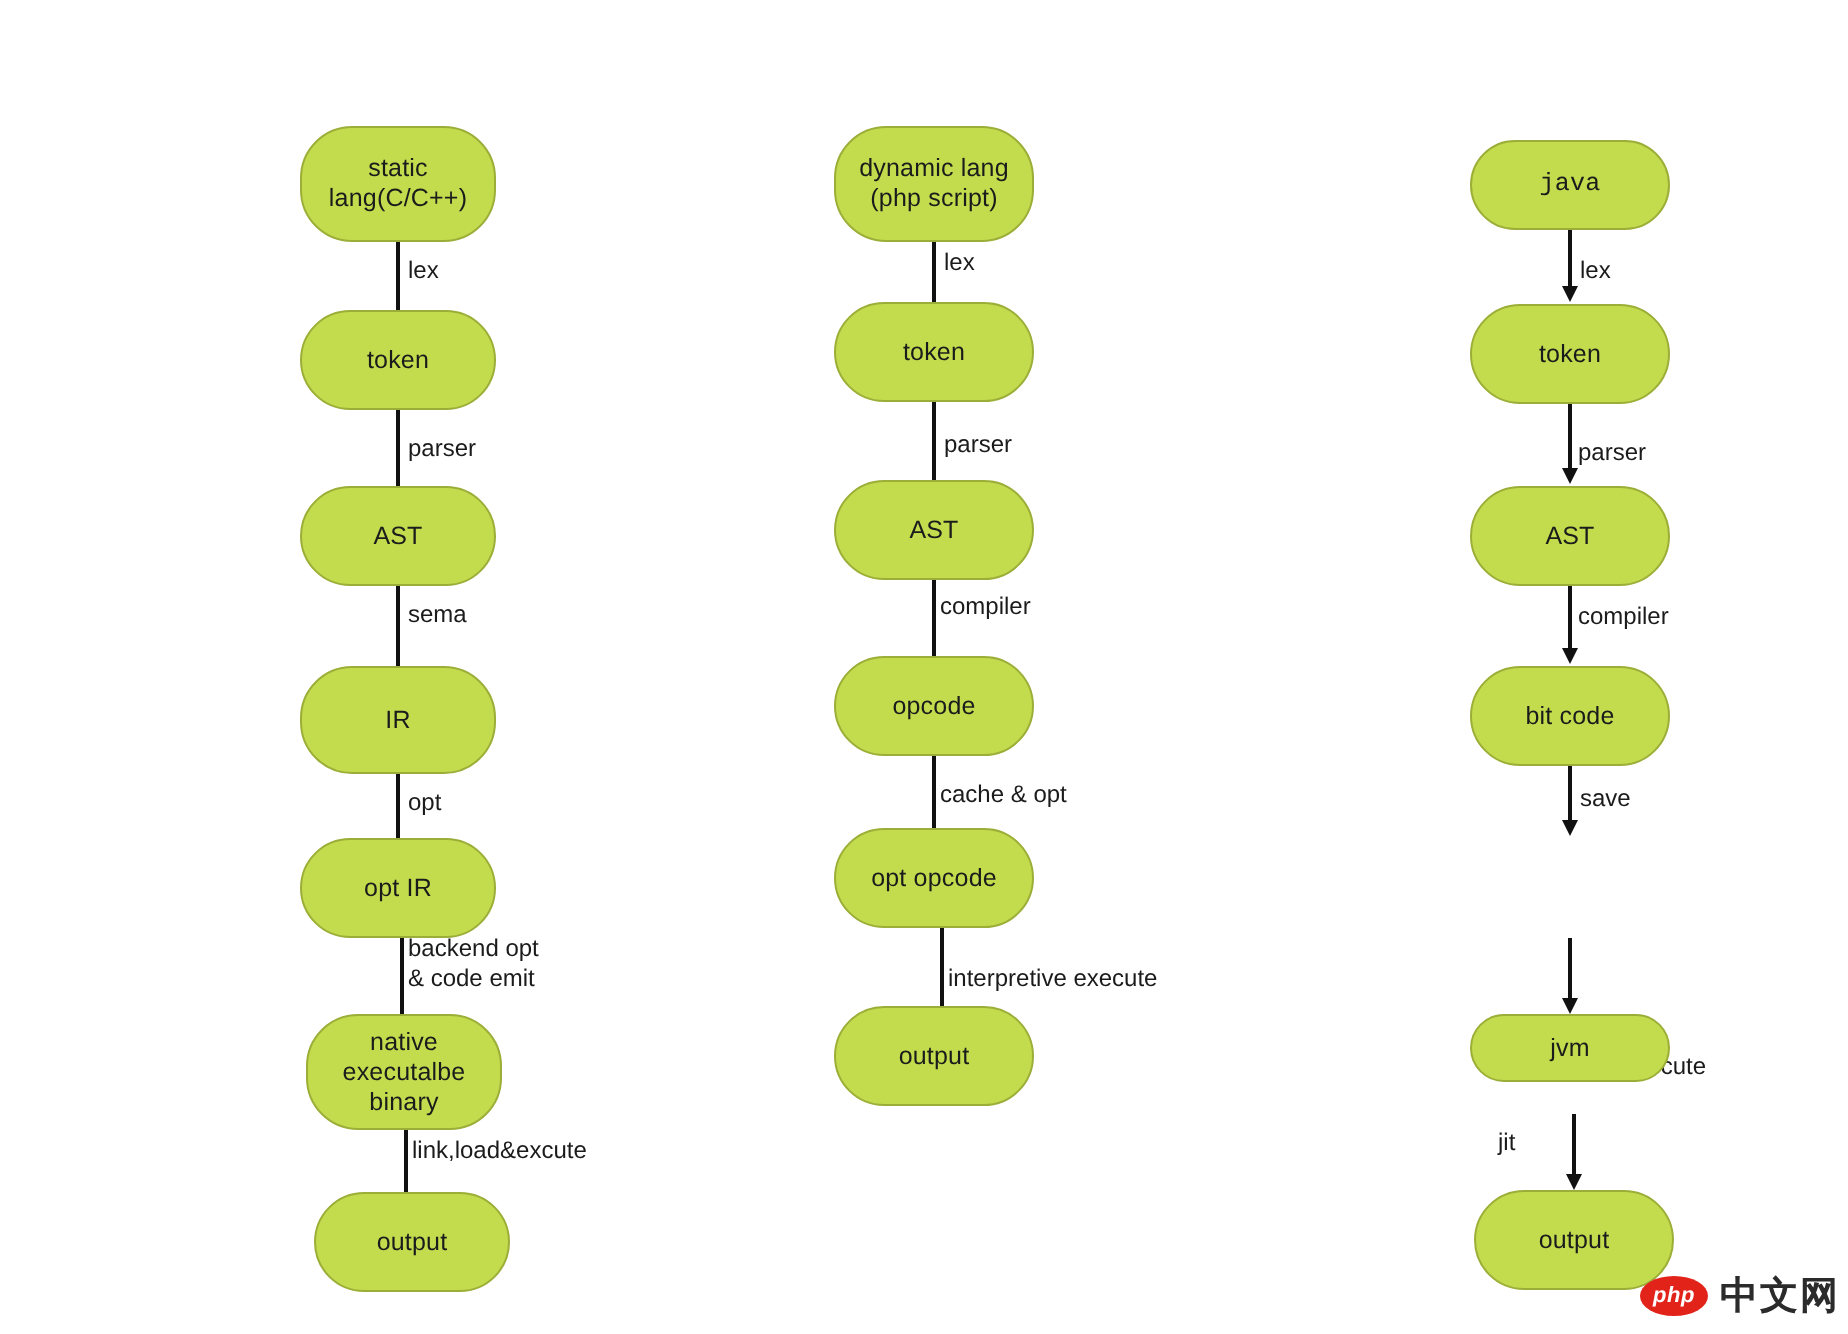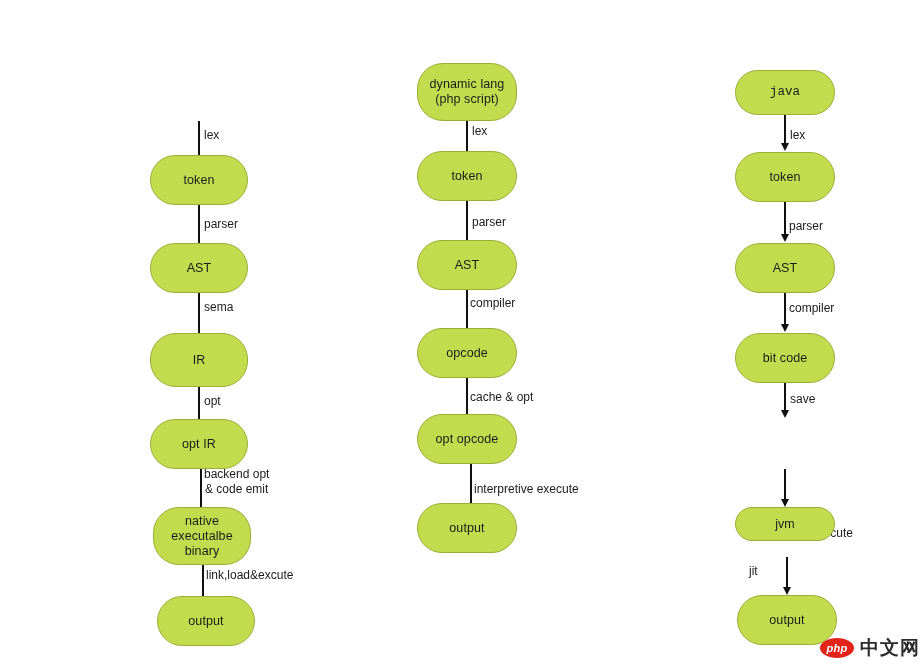--- a/index.html
+++ b/index.html
@@ -122,27 +122,29 @@
     <div class="edge-label" style="left: 204px; top: 300px;">sema</div>
     <div class="edge" style="left: 198px; top: 383px;">
       <div class="stem" style="height: 36px;"></div>
       <div class="head" style="top: 36px;"></div>
     </div>
     <div class="edge-label" style="left: 204px; top: 394px;">opt</div>
     <div class="edge" style="left: 200px; top: 469px;">
       <div class="stem" style="height: 38px;"></div>
       <div class="head" style="top: 38px;"></div>
     </div>
-    <div class="edge-label" style="left: 204px; top: 467px; text-align: center;">backend opt
+    <div class="edge-label" style="left: 204px; top: 467px;">backend opt
 &amp; code emit</div>
     <div class="edge" style="left: 202px; top: 565px;">
       <div class="stem" style="height: 31px;"></div>
       <div class="head" style="top: 31px;"></div>
     </div>
     <div class="edge-label" style="left: 206px; top: 568px;">link,load&amp;excute</div>
+    <div class="node" style="left: 150px; top: 63px; width: 98px; height: 58px;">static
+lang(C/C++)</div>
     <div class="node" style="left: 150px; top: 155px; width: 98px; height: 50px;">token</div>
     <div class="node" style="left: 150px; top: 243px; width: 98px; height: 50px;">AST</div>
     <div class="node" style="left: 150px; top: 333px; width: 98px; height: 54px;">IR</div>
     <div class="node" style="left: 150px; top: 419px; width: 98px; height: 50px;">opt IR</div>
     <div class="node" style="left: 153px; top: 507px; width: 98px; height: 58px;">native
 executalbe
 binary</div>
     <div class="node" style="left: 157px; top: 596px; width: 98px; height: 50px;">output</div>
     <div class="edge" style="left: 466px; top: 121px;">
       <div class="stem" style="height: 30px;"></div>

